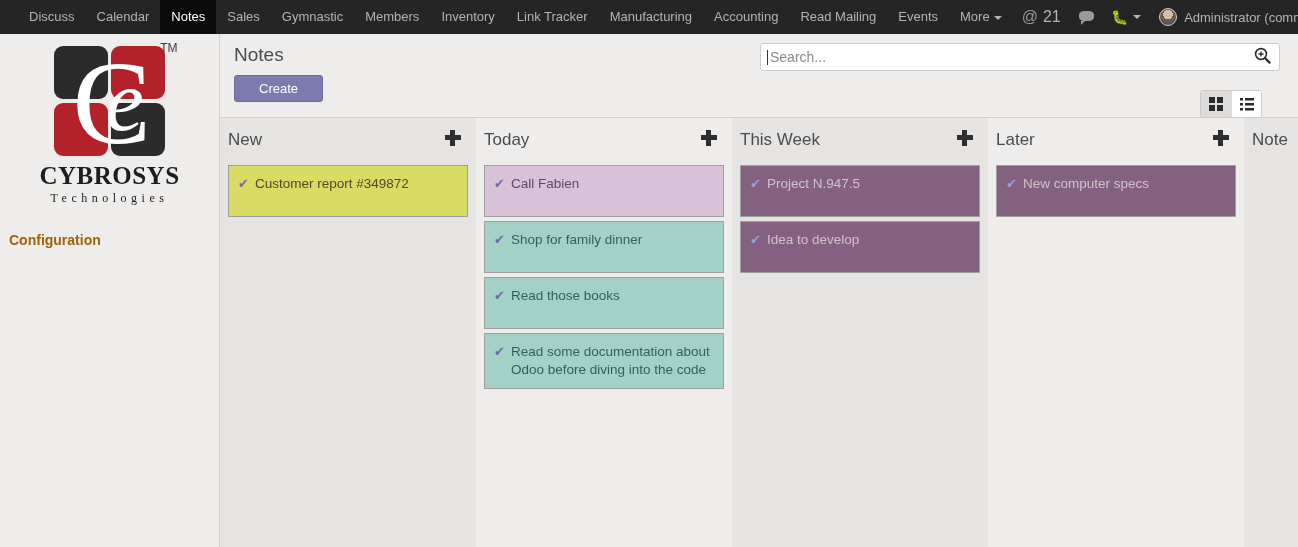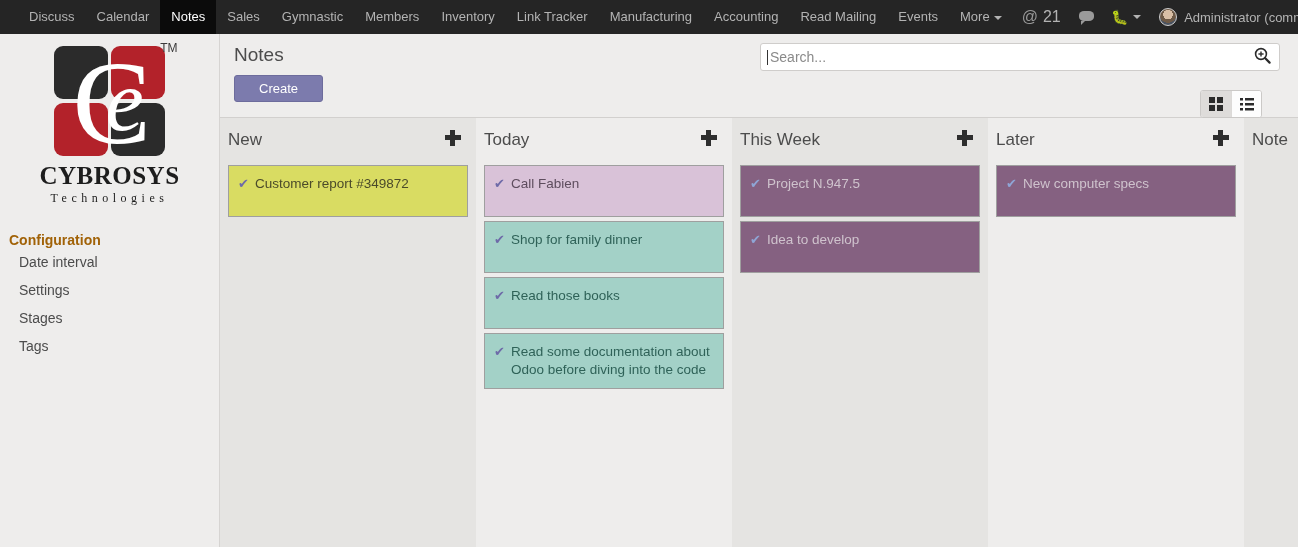--- a/index.html
+++ b/index.html
@@ -251,26 +251,20 @@
         <span class="sq bl"></span>
         <span class="sq br"></span>
         <span class="logo-c">C</span>
         <span class="logo-e">e</span>
         <span class="tm">TM</span>
       </div>
       <div class="logo-name">CYBROSYS</div>
       <div class="logo-sub">Technologies</div>
     </div>
     <div class="side-section">Configuration</div>
-    <div id="sidebar-menu">
-        <div class="side-item"><span>Date interval</span></div>
-        <div class="side-item"><span>Settings</span></div>
-        <div class="side-item"><span>Stages</span></div>
-        <div class="side-item"><span>Tags</span></div>
-      </div>
   </div>
 
   <div class="main">
 
     <div class="control-panel">
       <div class="page-title">Notes</div>
       <button class="create-btn">Create</button>
 
       <div class="search-wrap">
         <div class="search-box">

